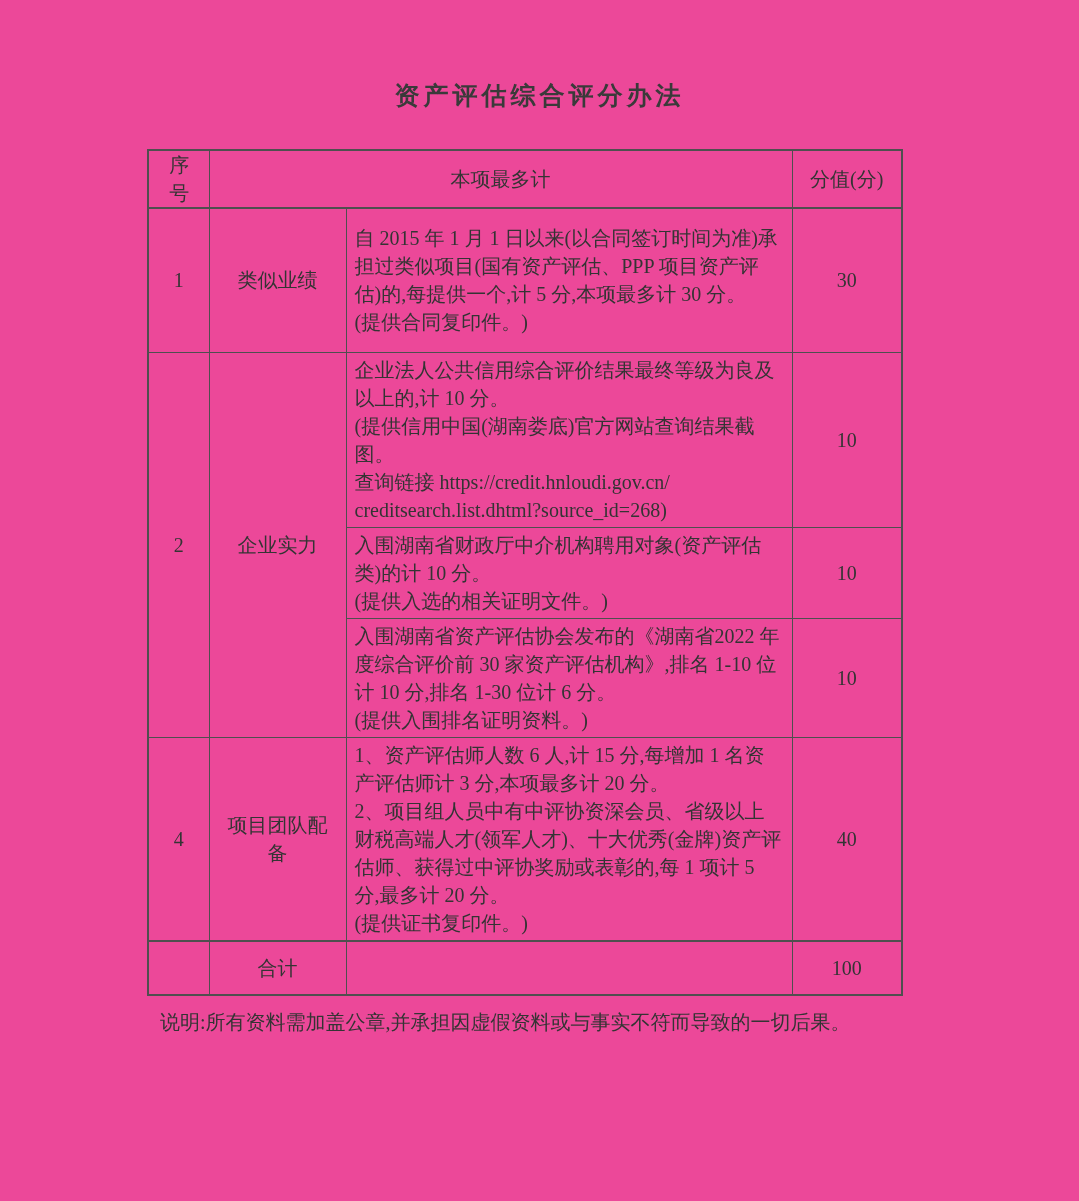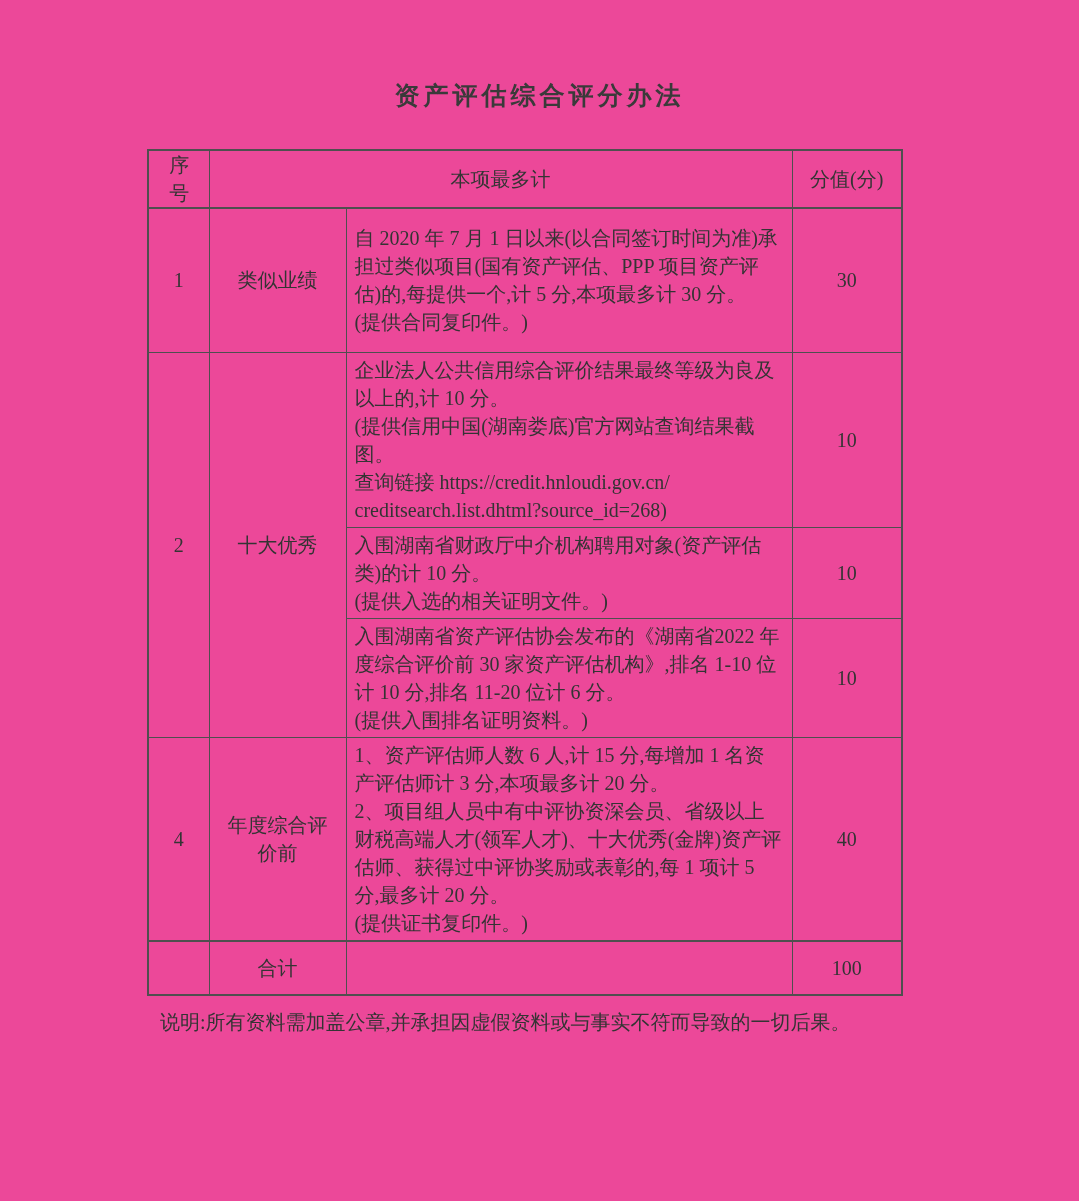--- a/index.html
+++ b/index.html
@@ -87,48 +87,48 @@
     <tbody>
       <tr class="header-row">
         <th><span class="vert-label">序号</span></th>
         <th colspan="2">本项最多计</th>
         <th>分值(分)</th>
       </tr>
 
       <tr class="row-1">
         <td class="c-idx">1</td>
         <td class="c-cat">类似业绩</td>
-        <td class="c-content">自 2020 年 7 月 1 日以来(以合同签订时间为准)承担过类似项目(国有资产评估、PPP 项目资产评估)的,每提供一个,计 5 分,本项最多计 30 分。
+        <td class="c-content">自 2015 年 1 月 1 日以来(以合同签订时间为准)承担过类似项目(国有资产评估、PPP 项目资产评估)的,每提供一个,计 5 分,本项最多计 30 分。
 (提供合同复印件。)</td>
         <td class="c-score">30</td>
       </tr>
 
       <tr class="row-2a">
         <td class="c-idx" rowspan="3">2</td>
-        <td class="c-cat" rowspan="3">十大优秀</td>
+        <td class="c-cat" rowspan="3">企业实力</td>
         <td class="c-content">企业法人公共信用综合评价结果最终等级为良及以上的,计 10 分。
 (提供信用中国(湖南娄底)官方网站查询结果截图。
 查询链接 https://credit.hnloudi.gov.cn/
 creditsearch.list.dhtml?source_id=268)</td>
         <td class="c-score">10</td>
       </tr>
       <tr class="row-2b">
         <td class="c-content">入围湖南省财政厅中介机构聘用对象(资产评估类)的计 10 分。
 (提供入选的相关证明文件。)</td>
         <td class="c-score">10</td>
       </tr>
       <tr class="row-2c">
-        <td class="c-content">入围湖南省资产评估协会发布的《湖南省2022 年度综合评价前 30 家资产评估机构》,排名 1-10 位计 10 分,排名 11-20 位计 6 分。
+        <td class="c-content">入围湖南省资产评估协会发布的《湖南省2022 年度综合评价前 30 家资产评估机构》,排名 1-10 位计 10 分,排名 1-30 位计 6 分。
 (提供入围排名证明资料。)</td>
         <td class="c-score">10</td>
       </tr>
 
       <tr class="row-4">
         <td class="c-idx">4</td>
-        <td class="c-cat">年度综合评价前</td>
+        <td class="c-cat">项目团队配备</td>
         <td class="c-content">1、资产评估师人数 6 人,计 15 分,每增加 1 名资产评估师计 3 分,本项最多计 20 分。
 2、项目组人员中有中评协资深会员、省级以上财税高端人才(领军人才)、十大优秀(金牌)资产评估师、获得过中评协奖励或表彰的,每 1 项计 5 分,最多计 20 分。
 (提供证书复印件。)</td>
         <td class="c-score">40</td>
       </tr>
 
       <tr class="total-row">
         <td class="c-idx"></td>
         <td class="c-cat">合计</td>
         <td class="c-content"></td>

